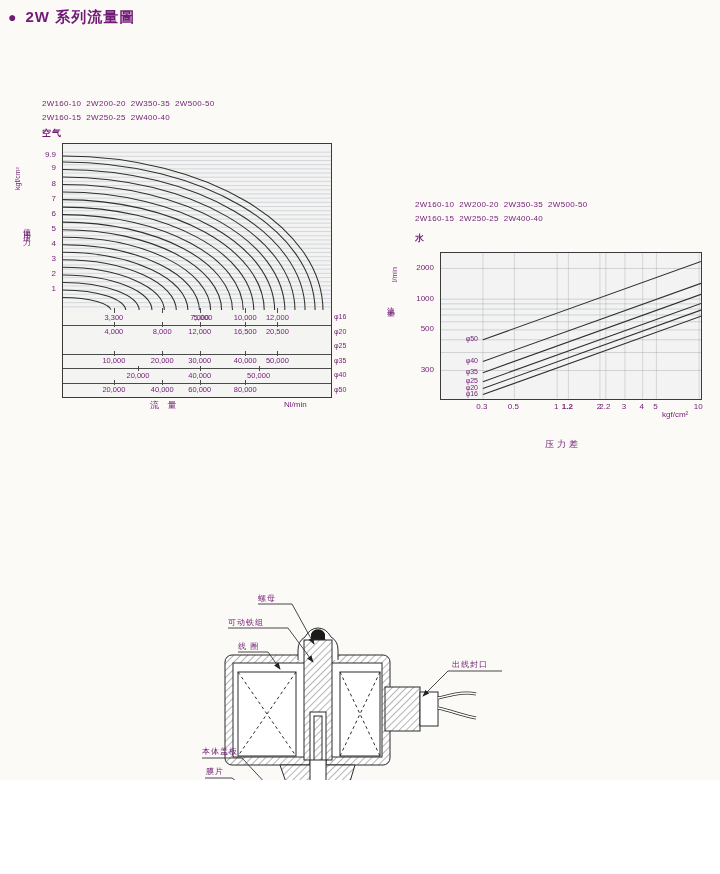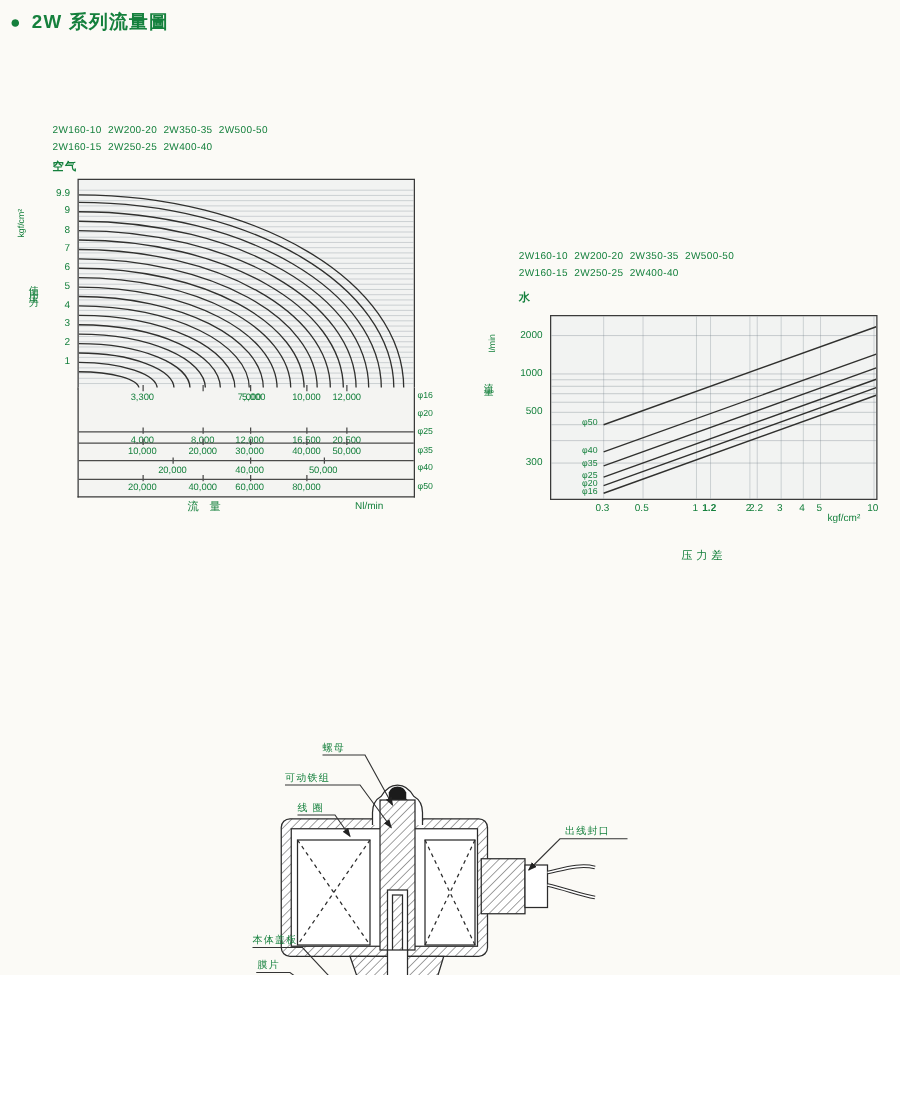--- a/index.html
+++ b/index.html
@@ -1,17 +1,17 @@
 <!DOCTYPE html>
 <html><head>
 <meta charset="utf-8">
 <style>
   html,body{margin:0;padding:0;}
   .page{position:relative;width:720px;height:780px;background:#fbfaf6;
-        font-family:"Liberation Sans",sans-serif;color:#15803d;overflow:hidden;}
+        font-family:"Liberation Sans",sans-serif;color:#701a75;overflow:hidden;}
   .abs{position:absolute;}
   .sec-title{position:absolute;font-size:15px;font-weight:bold;letter-spacing:1px;white-space:pre;}
   .sec-title .bullet{margin-right:8px;font-size:14px;}
   .t1{left:8px;top:8px;} .t2{left:8px;top:520px;}
   .models{position:absolute;font-size:8px;white-space:pre;letter-spacing:.3px;}
   .medium{position:absolute;font-size:9px;font-weight:bold;letter-spacing:1px;}
   .plot{position:absolute;border:1px solid #3a3a3a;background:#f2f3f2;}
   .vlabel{position:absolute;font-size:8px;writing-mode:vertical-rl;letter-spacing:3px;}
   .rot{position:absolute;font-size:7px;transform:rotate(-90deg);transform-origin:left top;white-space:nowrap;}
   .tick{position:absolute;font-size:8px;}
@@ -124,21 +124,21 @@
         <div class="tval" style="left:50.9px;">3,300</div>
         <div class="tmark" style="left:99.2px;"></div>
         <div class="tval" style="left:96px;margin-left:44px;">5,000</div>
         <div class="tmark" style="left:136.7px;"></div>
         <div class="tval" style="left:136.7px;">7,000</div>
         <div class="tmark" style="left:182.2px;"></div>
         <div class="tval" style="left:182.2px;">10,000</div>
         <div class="tmark" style="left:214.4px;"></div>
         <div class="tval" style="left:214.4px;">12,000</div>
       </div>
-      <div class="trow" style="top:14.5px;margin-top:20px;">
+      <div class="trow" style="top:14.5px;">
         <div class="bt" style=""></div>
         <div class="tmark" style="left:50.9px;"></div>
         <div class="tval" style="left:50.9px;">4,000</div>
         <div class="tmark" style="left:99.2px;"></div>
         <div class="tval" style="left:99.2px;">8,000</div>
         <div class="tmark" style="left:136.7px;"></div>
         <div class="tval" style="left:136.7px;">12,000</div>
         <div class="tmark" style="left:182.2px;"></div>
         <div class="tval" style="left:182.2px;">16,500</div>
         <div class="tmark" style="left:214.4px;"></div>

